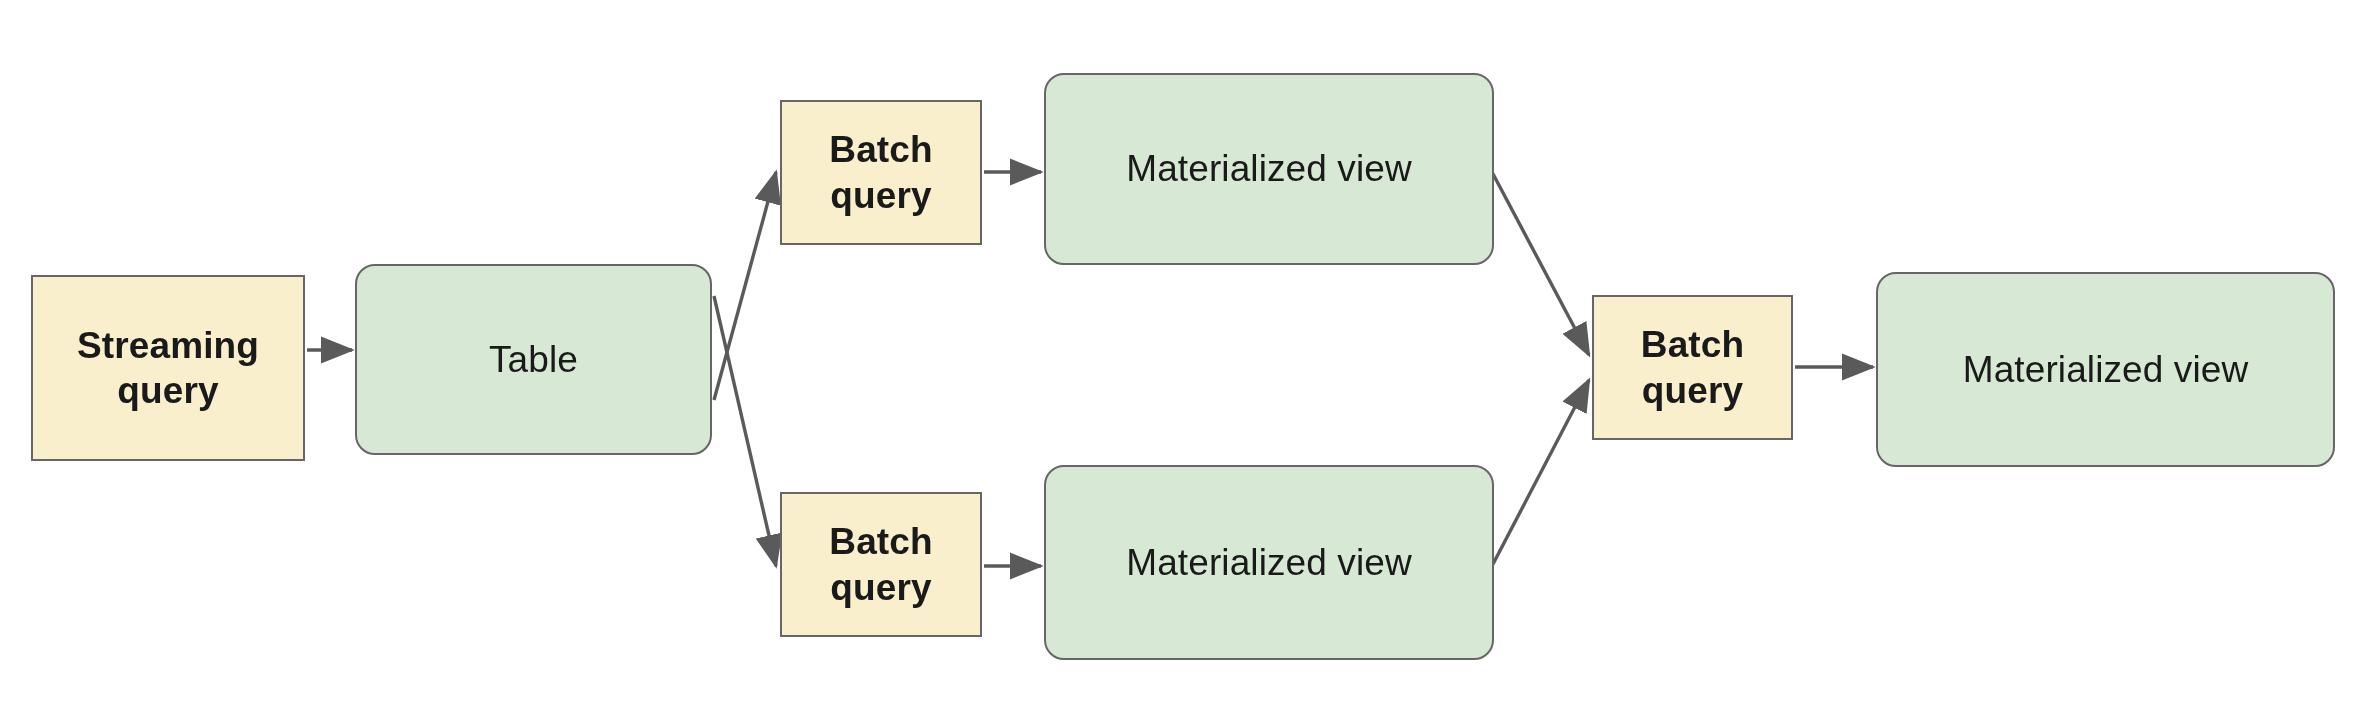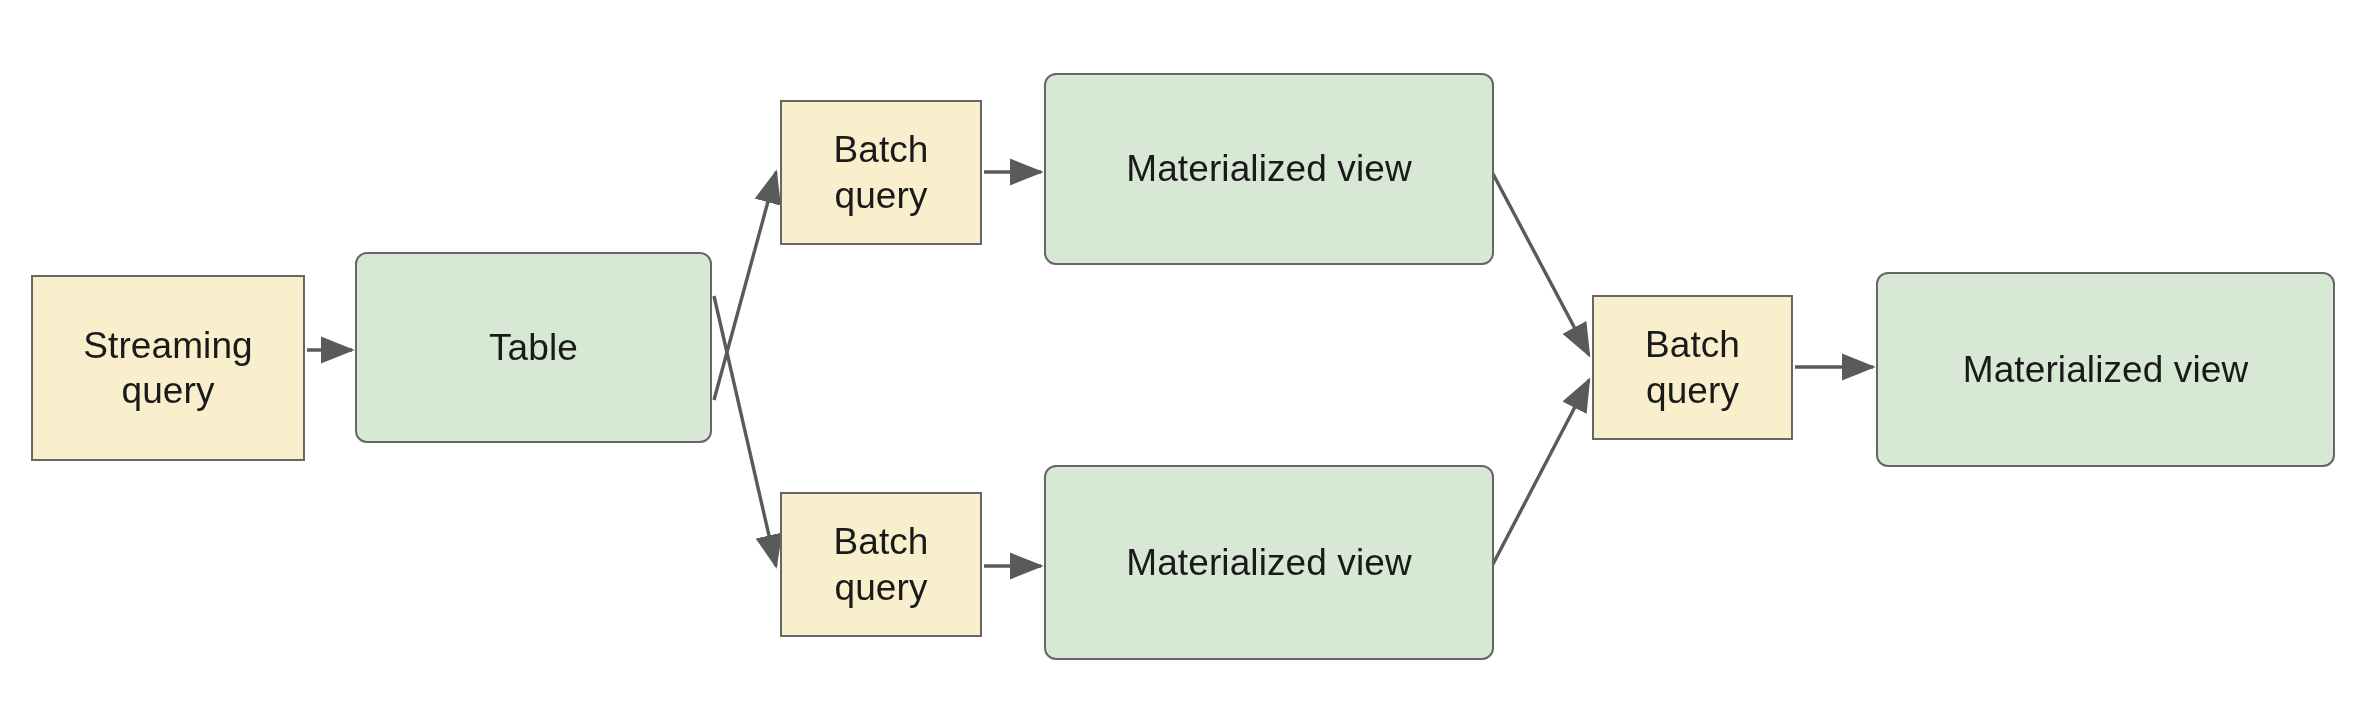--- a/index.html
+++ b/index.html
@@ -39,35 +39,36 @@
     font-size: 37px;
     line-height: 1.22;
     letter-spacing: 0.1px;
     white-space: pre-line;
     border: 2px solid #666666;
     z-index: 2;
   }
   .node-process {
     background: #faefcd;
     border-radius: 0;
+    font-weight: bold;
   }
   .node-store {
     background: #d7e8d4;
-    border-radius: 12px;
+    border-radius: 20px;
   }
   .node-label {
     display: block;
     width: 100%;
     padding: 0 6px;
     box-sizing: border-box;
   }
 
   
   #node-streaming-query { left: 31px;   top: 275px; width: 274px; height: 186px; }
-  #node-table           { left: 355px;  top: 252px; width: 357px; height: 191px; }
+  #node-table           { left: 355px;  top: 264px; width: 357px; height: 191px; }
   #node-batch-query-top { left: 780px;  top: 100px; width: 202px; height: 145px; }
   #node-mv-top          { left: 1044px; top: 73px;  width: 450px; height: 192px; }
   #node-batch-query-bot { left: 780px;  top: 492px; width: 202px; height: 145px; }
   #node-mv-bot          { left: 1044px; top: 465px; width: 450px; height: 195px; }
   #node-batch-query-out { left: 1592px; top: 295px; width: 201px; height: 145px; }
   #node-mv-right        { left: 1876px; top: 272px; width: 459px; height: 195px; }
 </style>
 </head>
 <body>
 

